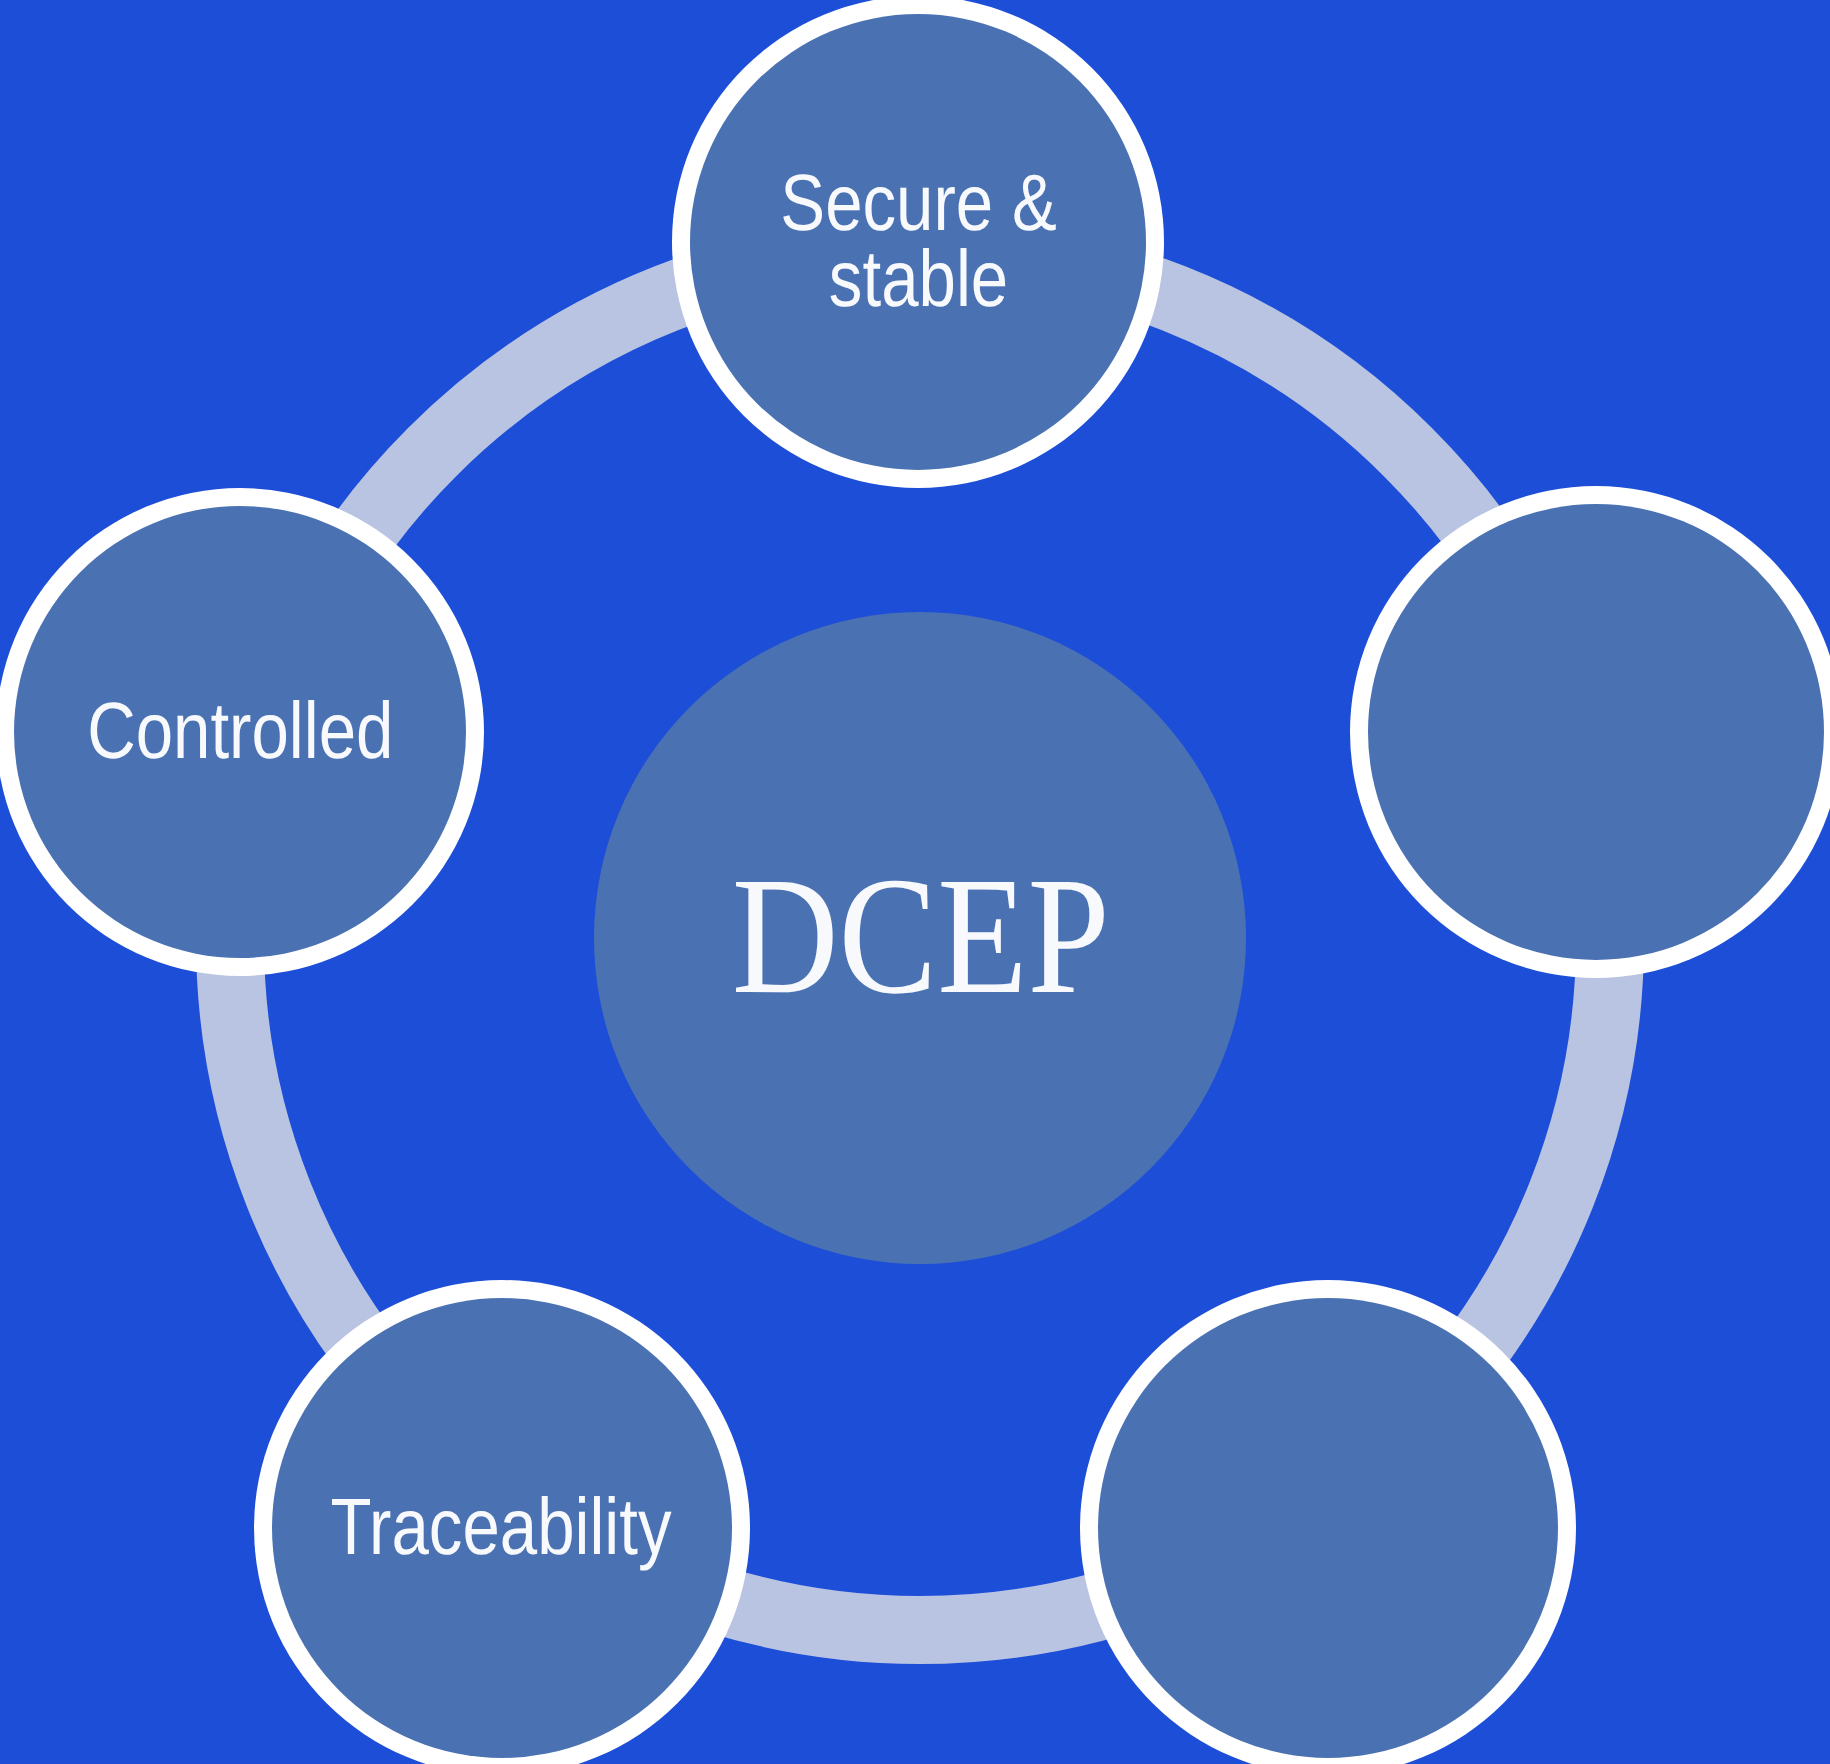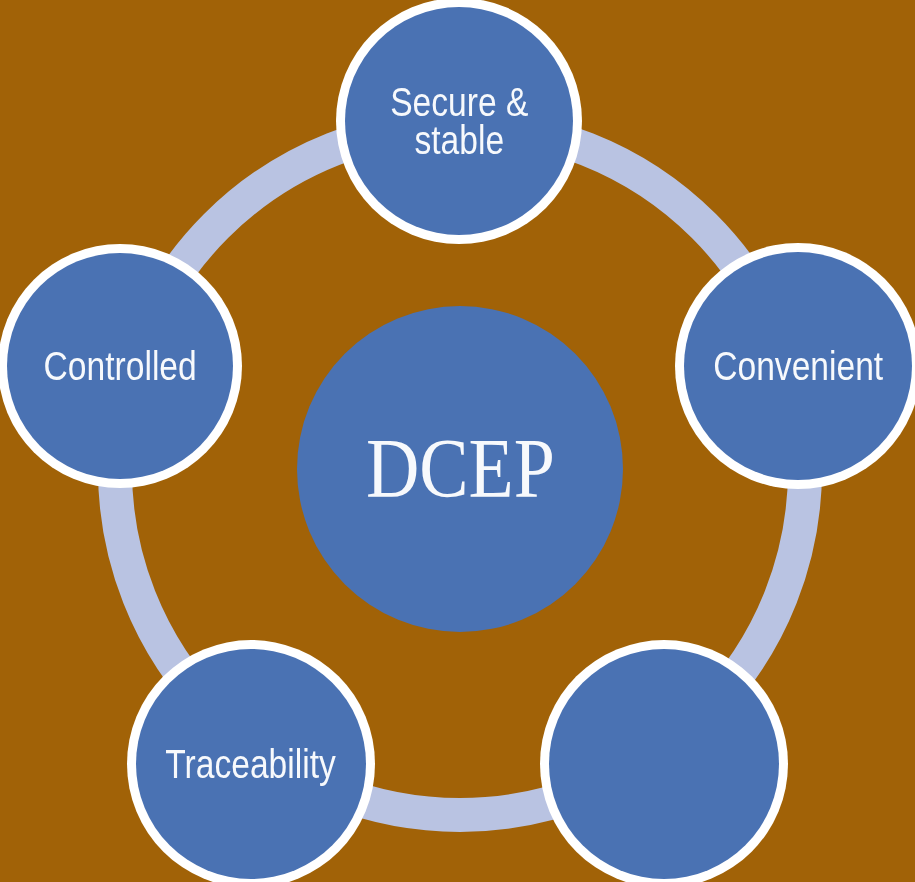--- a/index.html
+++ b/index.html
@@ -4,21 +4,21 @@
 <style>
   html, body {
     margin: 0;
     padding: 0;
     background: #ffffff;
   }
   .canvas {
     position: relative;
     width: 915px;
     height: 882px;
-    background: #a16207;
+    background: #1d4ed8;
     overflow: hidden;
     font-family: "Liberation Sans", sans-serif;
   }
   .diagram-svg {
     position: absolute;
     left: 0;
     top: 0;
   }
   .label-box {
     position: absolute;
@@ -67,23 +67,20 @@
     <circle cx="120" cy="366" r="113" fill="#4A72B3"></circle>
 
     <circle cx="460" cy="469" r="163" fill="#4A72B3"></circle>
   </svg>
 
   <div class="label-box" style="left:345px; top:7px; width:228px; height:228px;">
     <span class="node-label">Secure &amp;
 stable</span>
   </div>
 
-  <div class="label-box" style="left:684px; top:252px; width:228px; height:228px;">
-    <span class="node-label">Convenient</span>
-  </div>
 
 
   <div class="label-box" style="left:7px; top:253px; width:226px; height:226px;">
     <span class="node-label">Controlled</span>
   </div>
 
   <div class="label-box" style="left:136px; top:649px; width:230px; height:230px;">
     <span class="node-label">Traceability</span>
   </div>
 

